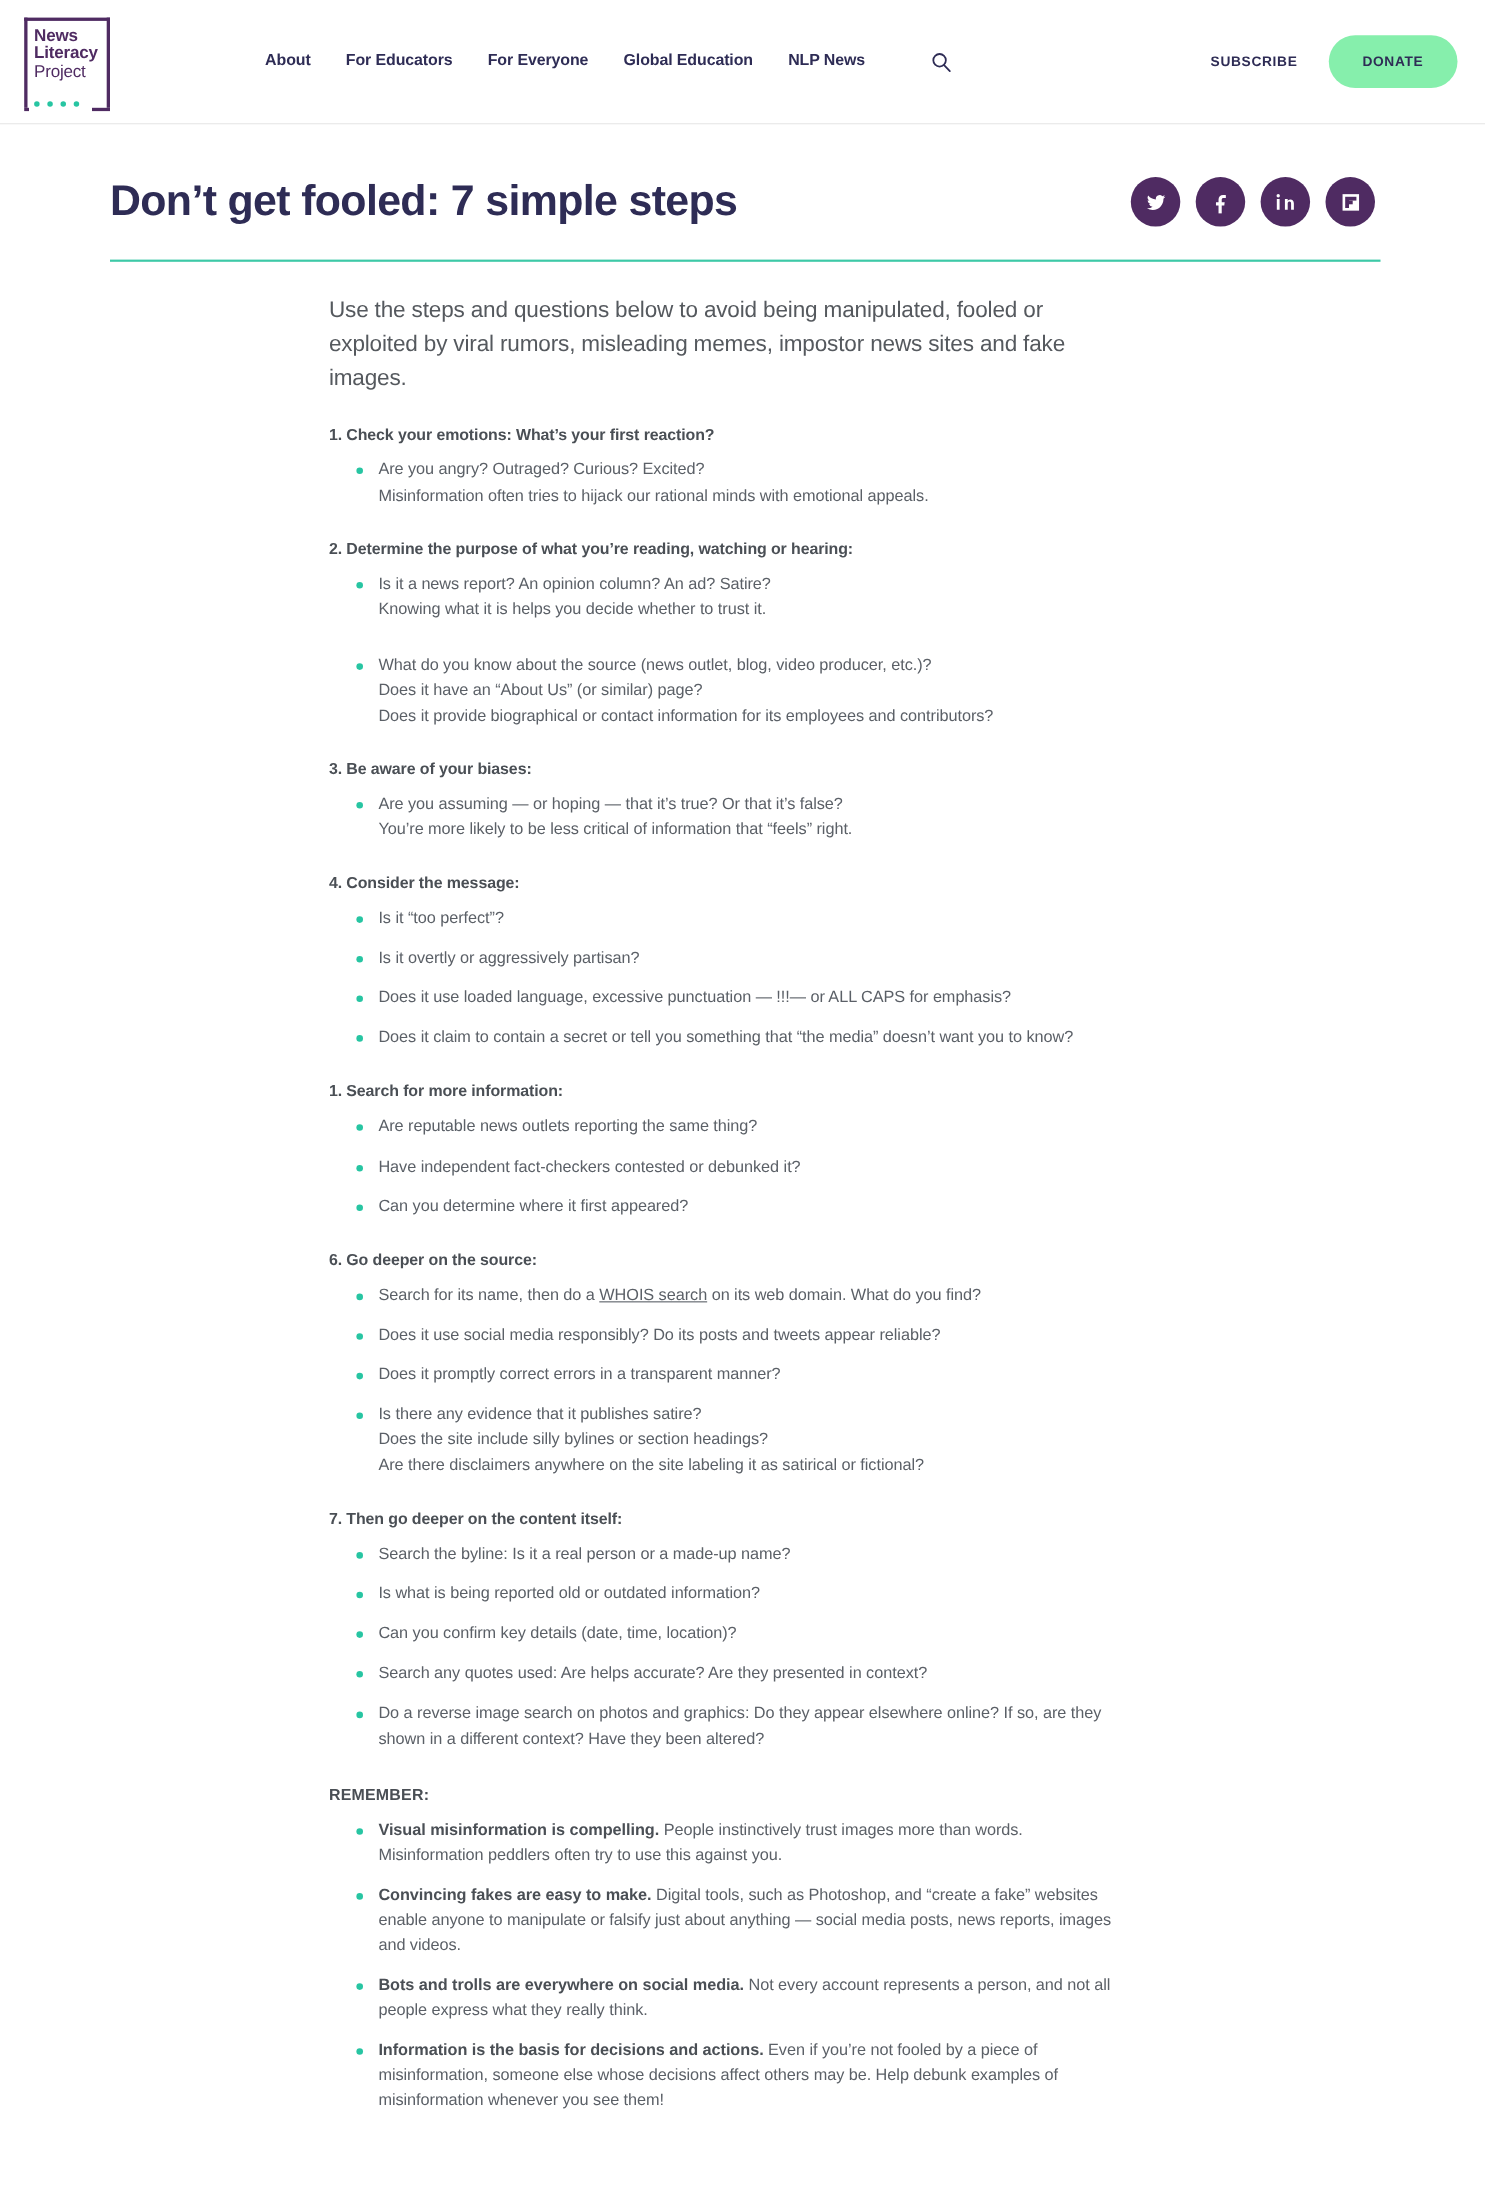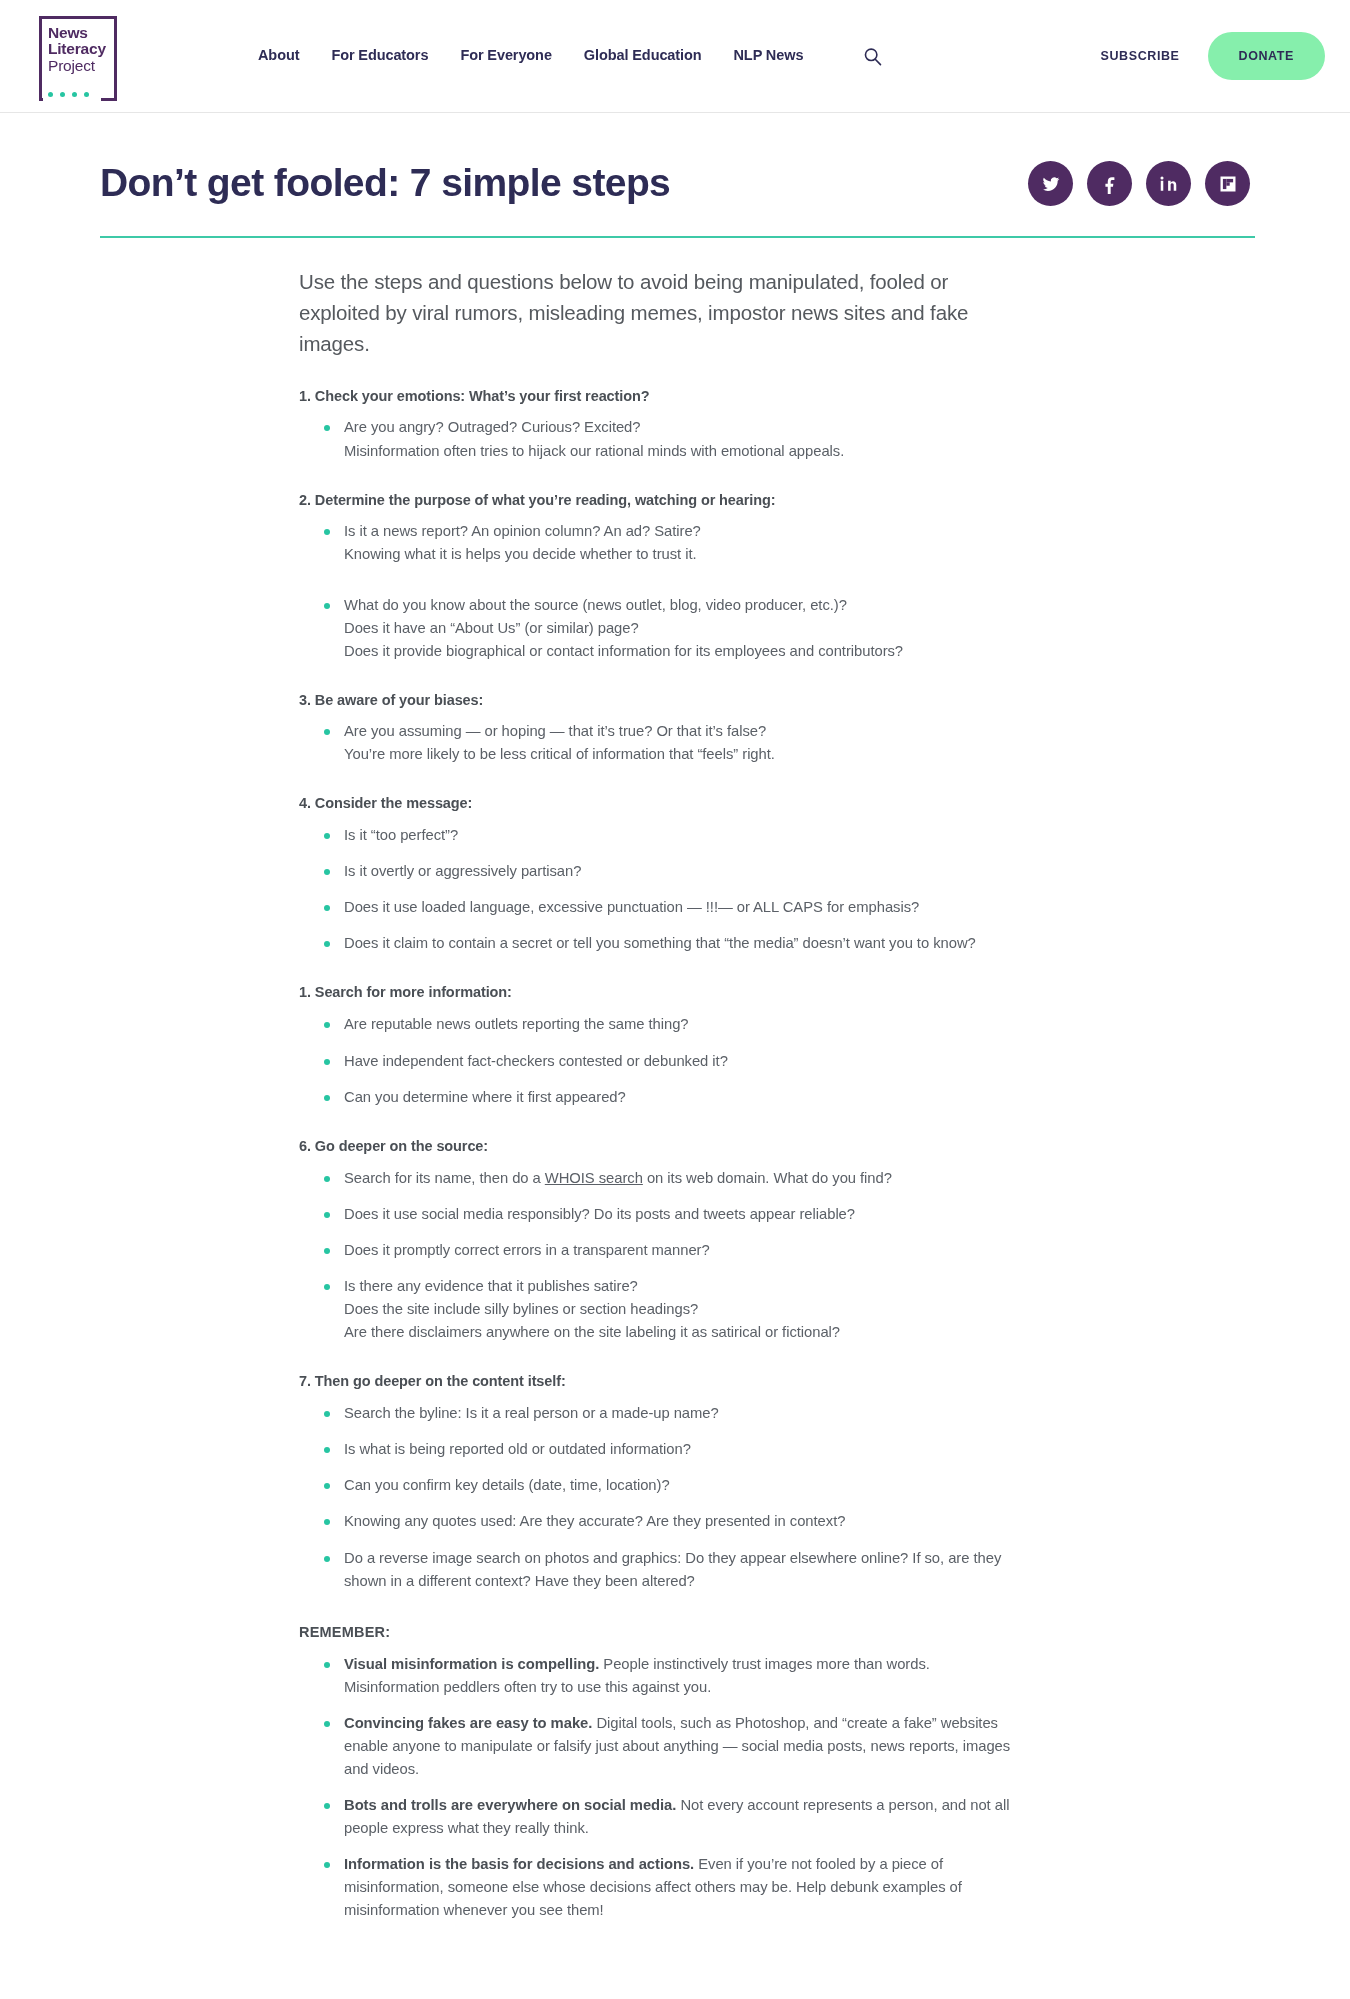--- a/index.html
+++ b/index.html
@@ -14,21 +14,21 @@
     color: #55595e;
     -webkit-font-smoothing: antialiased;
   }
 
   
   .site-header {
     height: 113px;
     border-bottom: 1px solid #e6e6e6;
     display: flex;
     align-items: center;
-    padding: 0 0 0 39px;
+    padding: 0 0 0 22px;
     position: relative;
   }
 
   .logo {
     width: 78px;
     height: 82px;
     position: relative;
     flex: 0 0 auto;
     margin-top: 2px;
   }
@@ -343,21 +343,21 @@
       <span class="ln">Does the site include silly bylines or section headings?</span>
       <span class="ln">Are there disclaimers anywhere on the site labeling it as satirical or fictional?</span>
     </li>
   </ul>
 
   <h2 class="step-head">7. Then go deeper on the content itself:</h2>
   <ul class="bullets tight">
     <li>Search the byline: Is it a real person or a made-up name?</li>
     <li>Is what is being reported old or outdated information?</li>
     <li>Can you confirm key details (date, time, location)?</li>
-    <li>Knowing any quotes used: Are they accurate? Are they presented in context?</li>
+    <li>Search any quotes used: Are helps accurate? Are they presented in context?</li>
     <li>Do a reverse image search on photos and graphics: Do they appear elsewhere online? If so, are they shown in a different context? Have they been altered?</li>
   </ul>
 
   <h2 class="step-head remember">REMEMBER:</h2>
   <ul class="bullets tight">
     <li>
       <b>Visual misinformation is compelling.</b><span> People instinctively trust images more than words. Misinformation peddlers often try to use this against you.</span>
     </li>
     <li>
       <b>Convincing fakes are easy to make.</b><span> Digital tools, such as Photoshop, and “create a fake” websites enable anyone to manipulate or falsify just about anything — social media posts, news reports, images and videos.</span>

